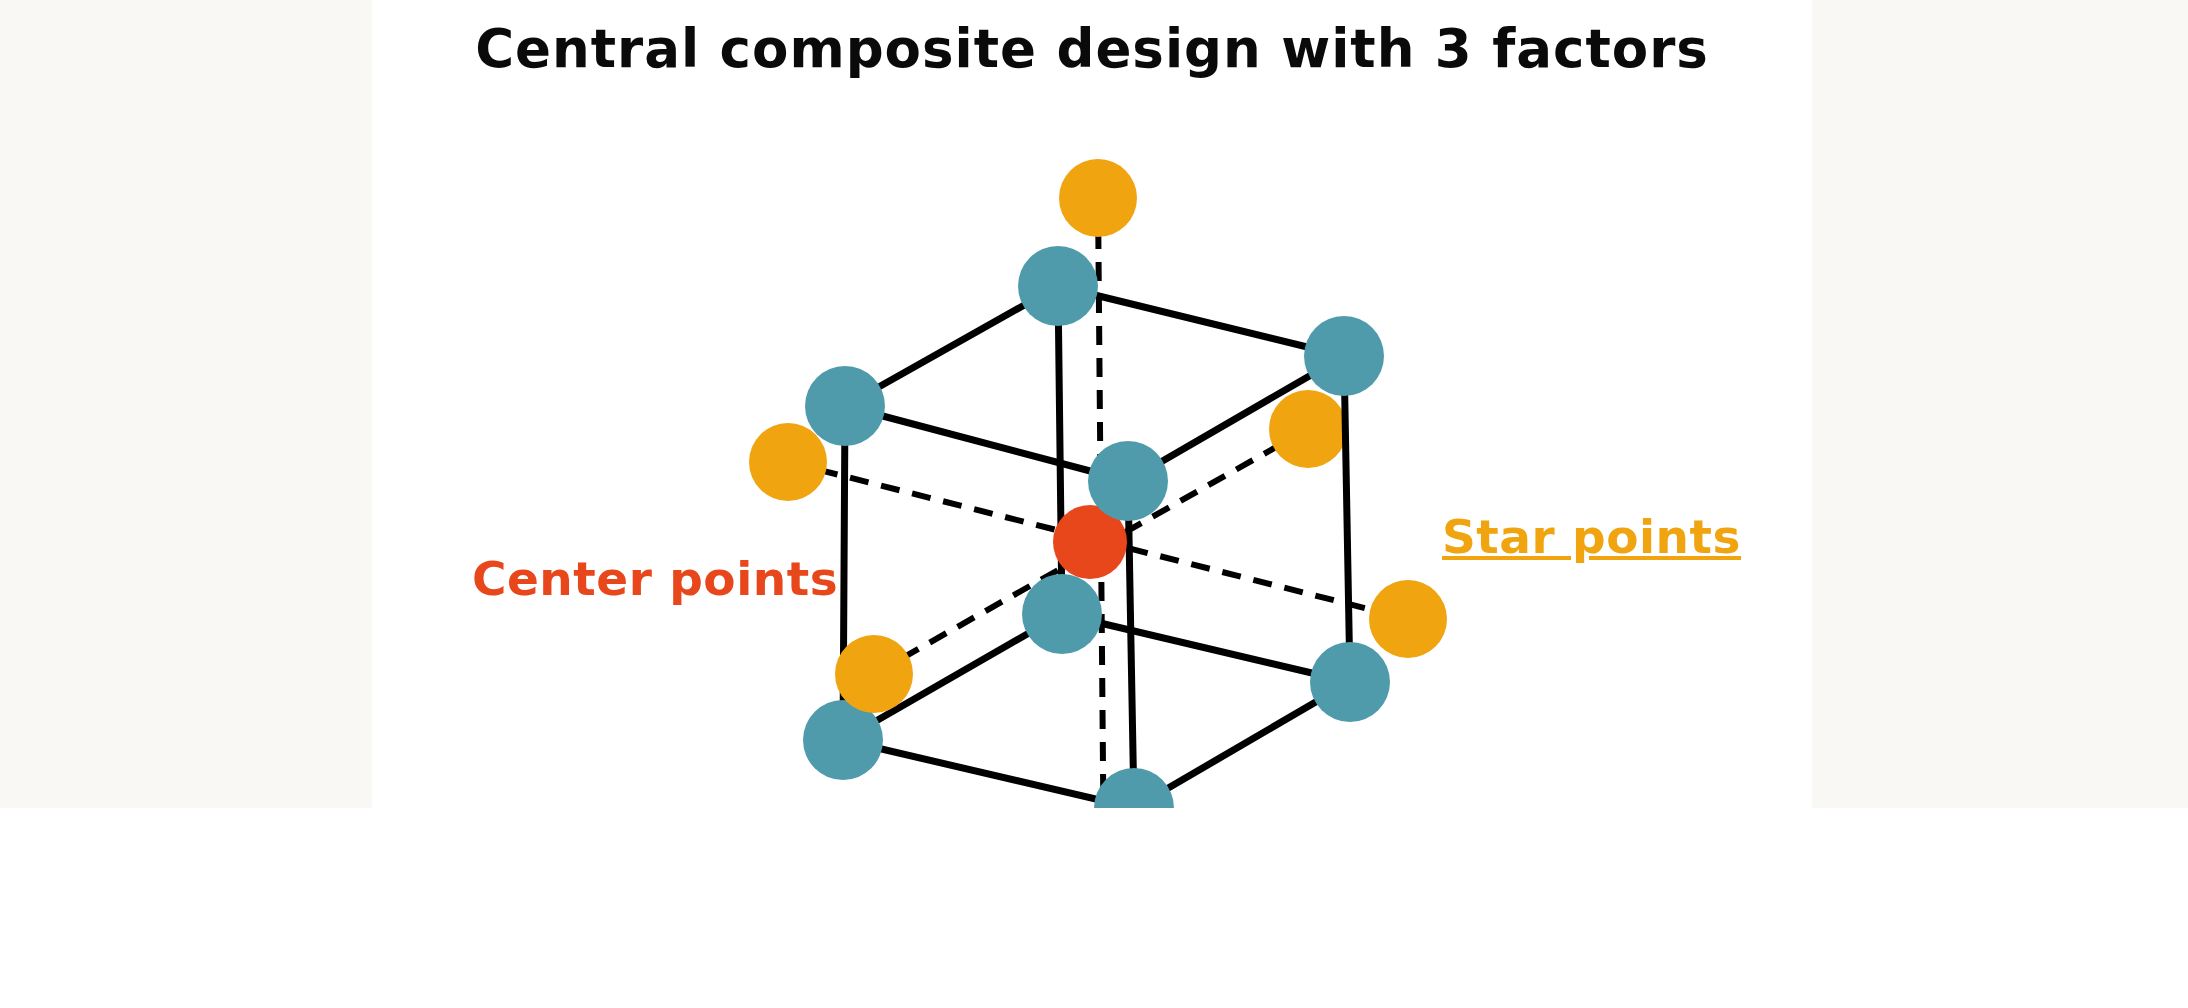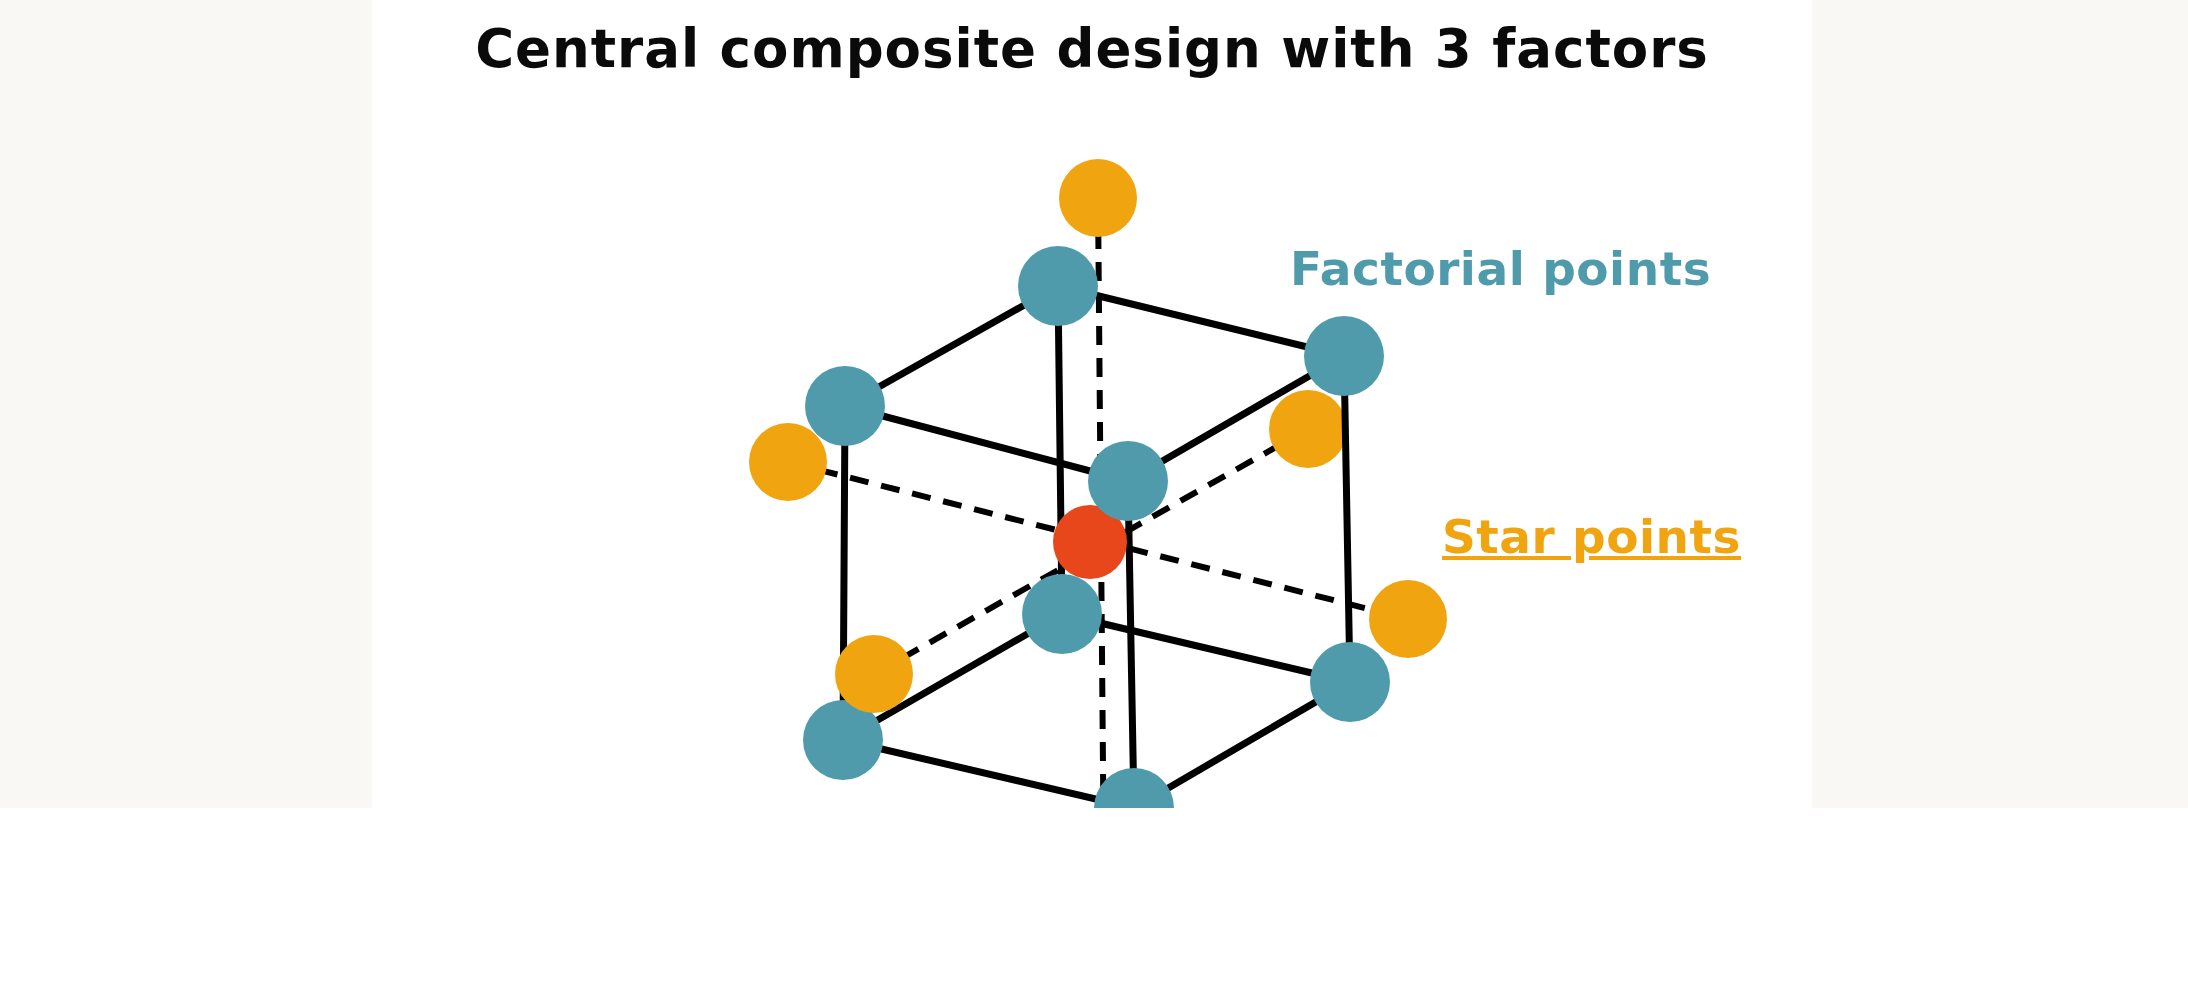--- a/index.html
+++ b/index.html
@@ -80,15 +80,15 @@
       <circle cx="843" cy="740" r="40" class="pt-factorial"></circle>
       <circle cx="1098" cy="198" r="39" class="pt-star"></circle>
       <circle cx="1104" cy="880" r="39" class="pt-star"></circle>
       <circle cx="788" cy="462" r="39" class="pt-star"></circle>
       <circle cx="874" cy="674" r="39" class="pt-star"></circle>
       <circle cx="1408" cy="619" r="39" class="pt-star"></circle>
     </svg>
 
   <div class="title">Central composite design with 3 factors</div>
 
-  <div class="label label-factorial">Factorial points</div>
   <div class="label label-star">Star points</div>
+  <div class="label label-center">Center points</div>
 </div>
 
 </body></html>

